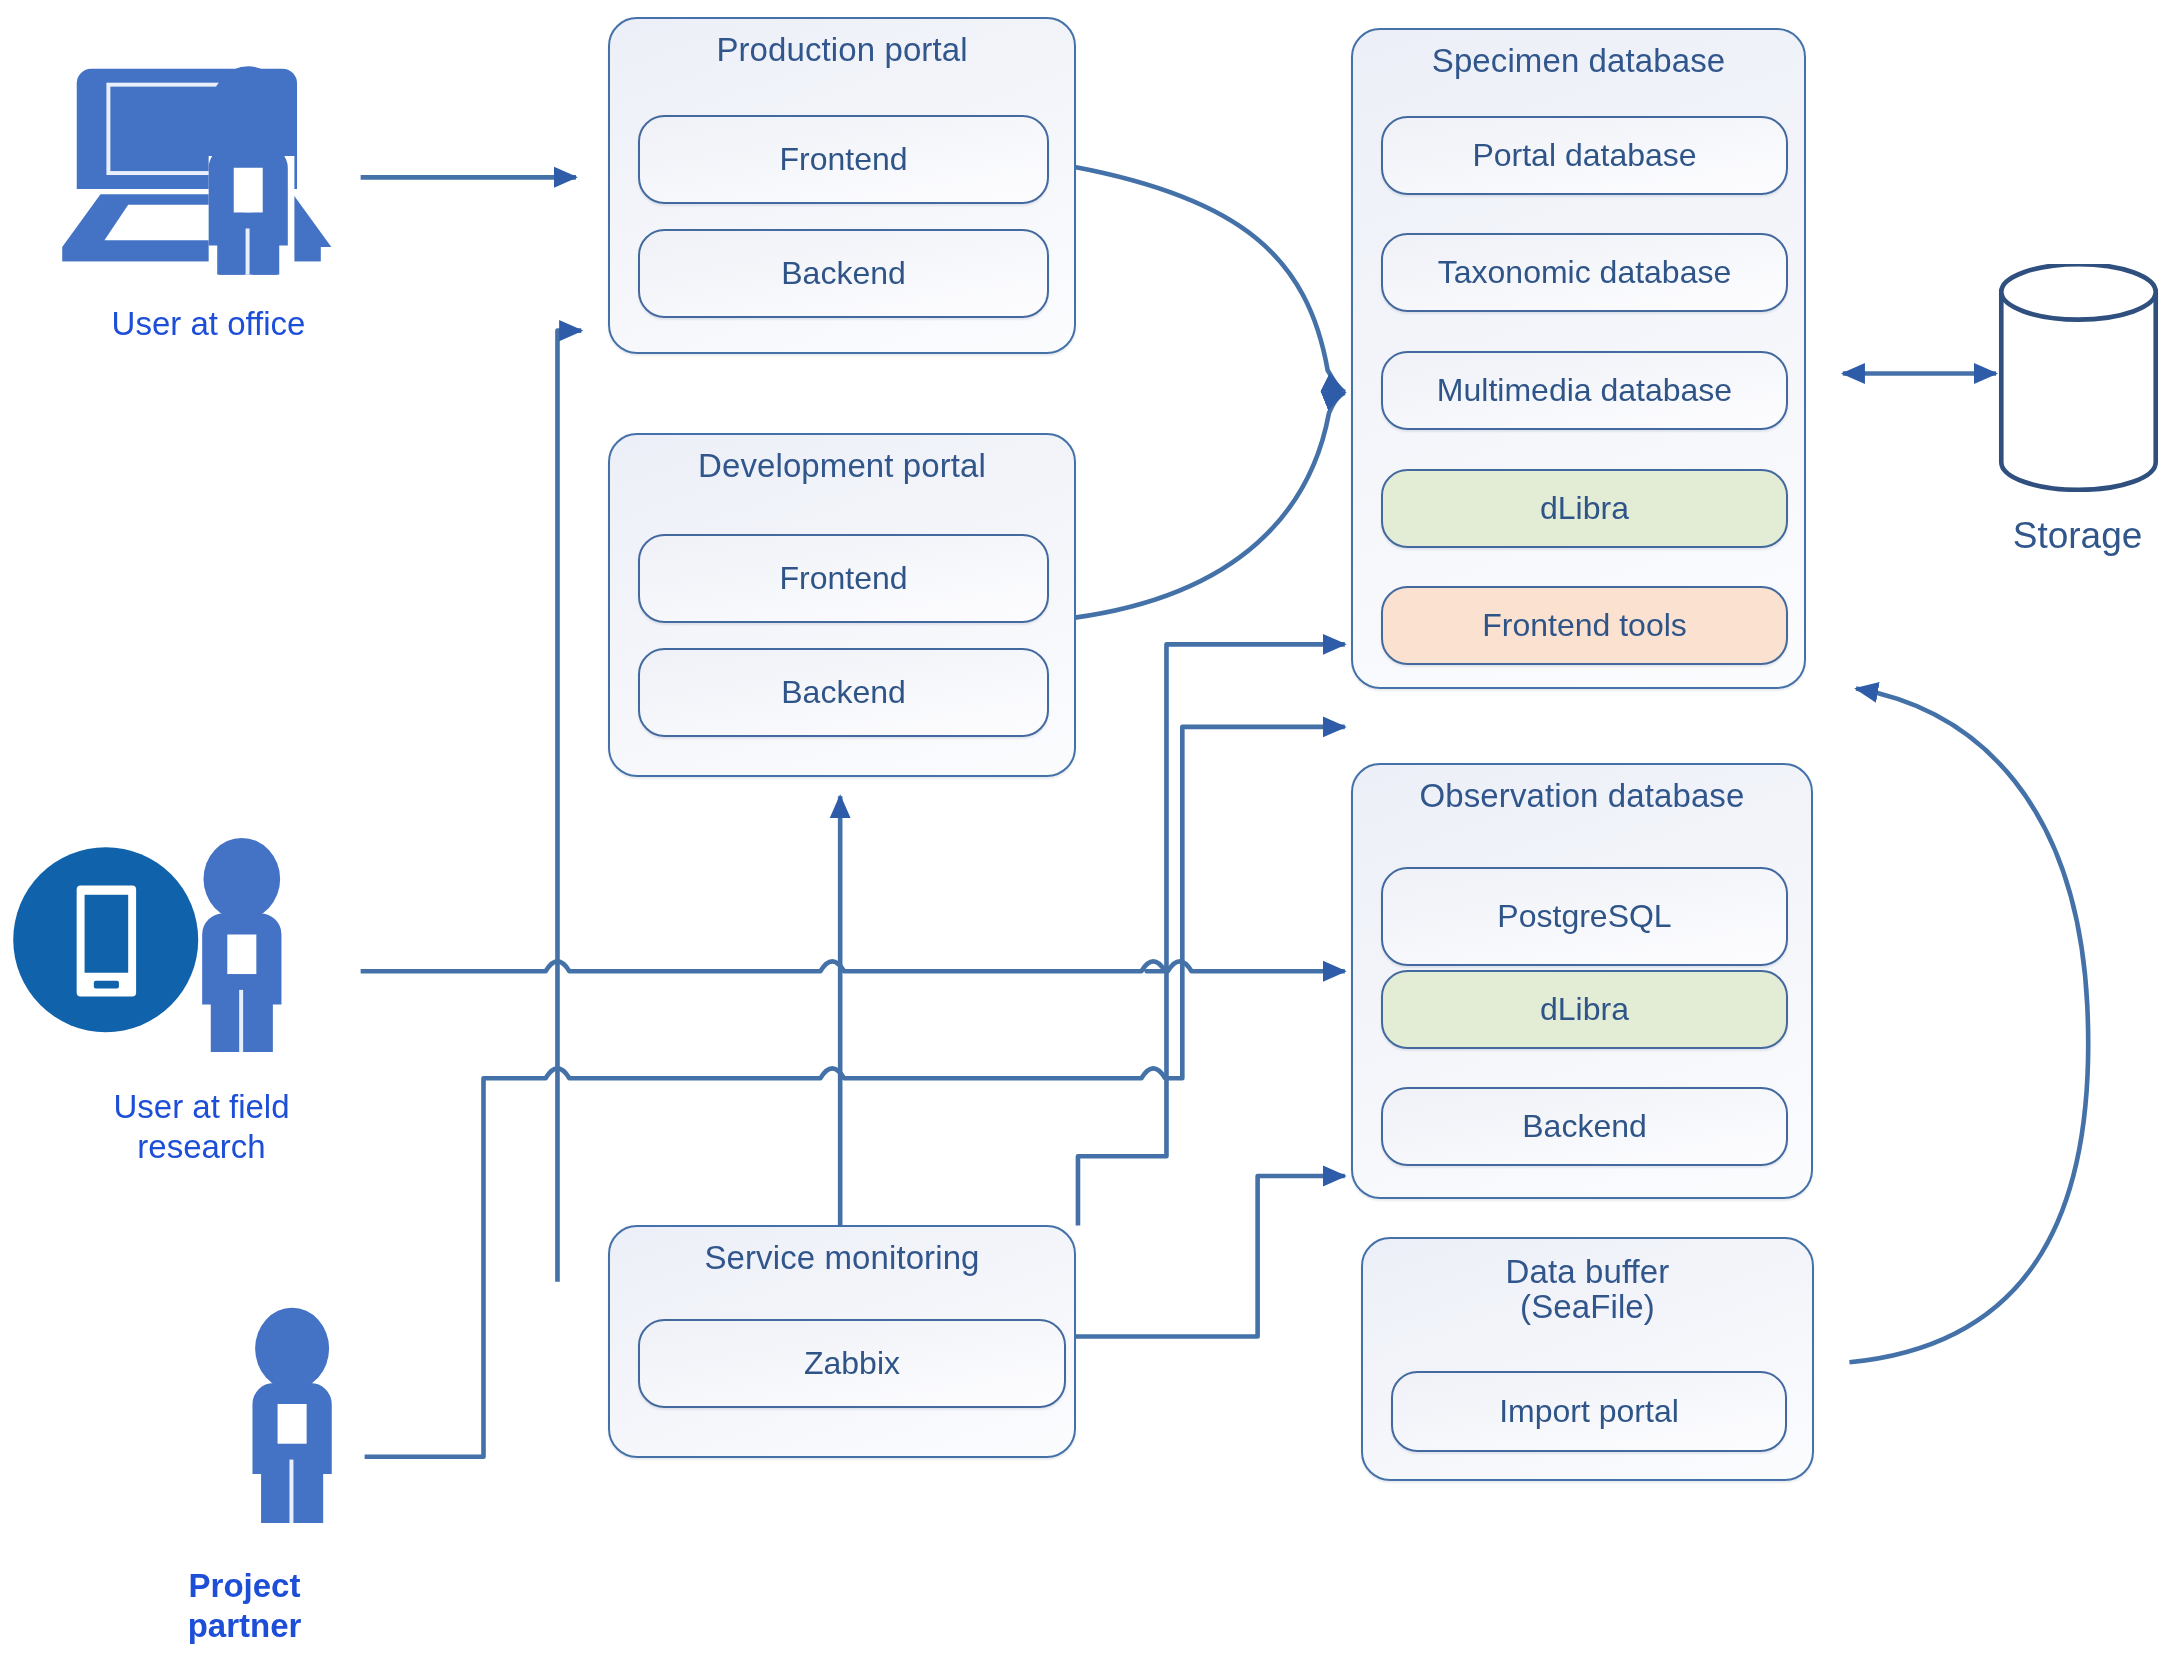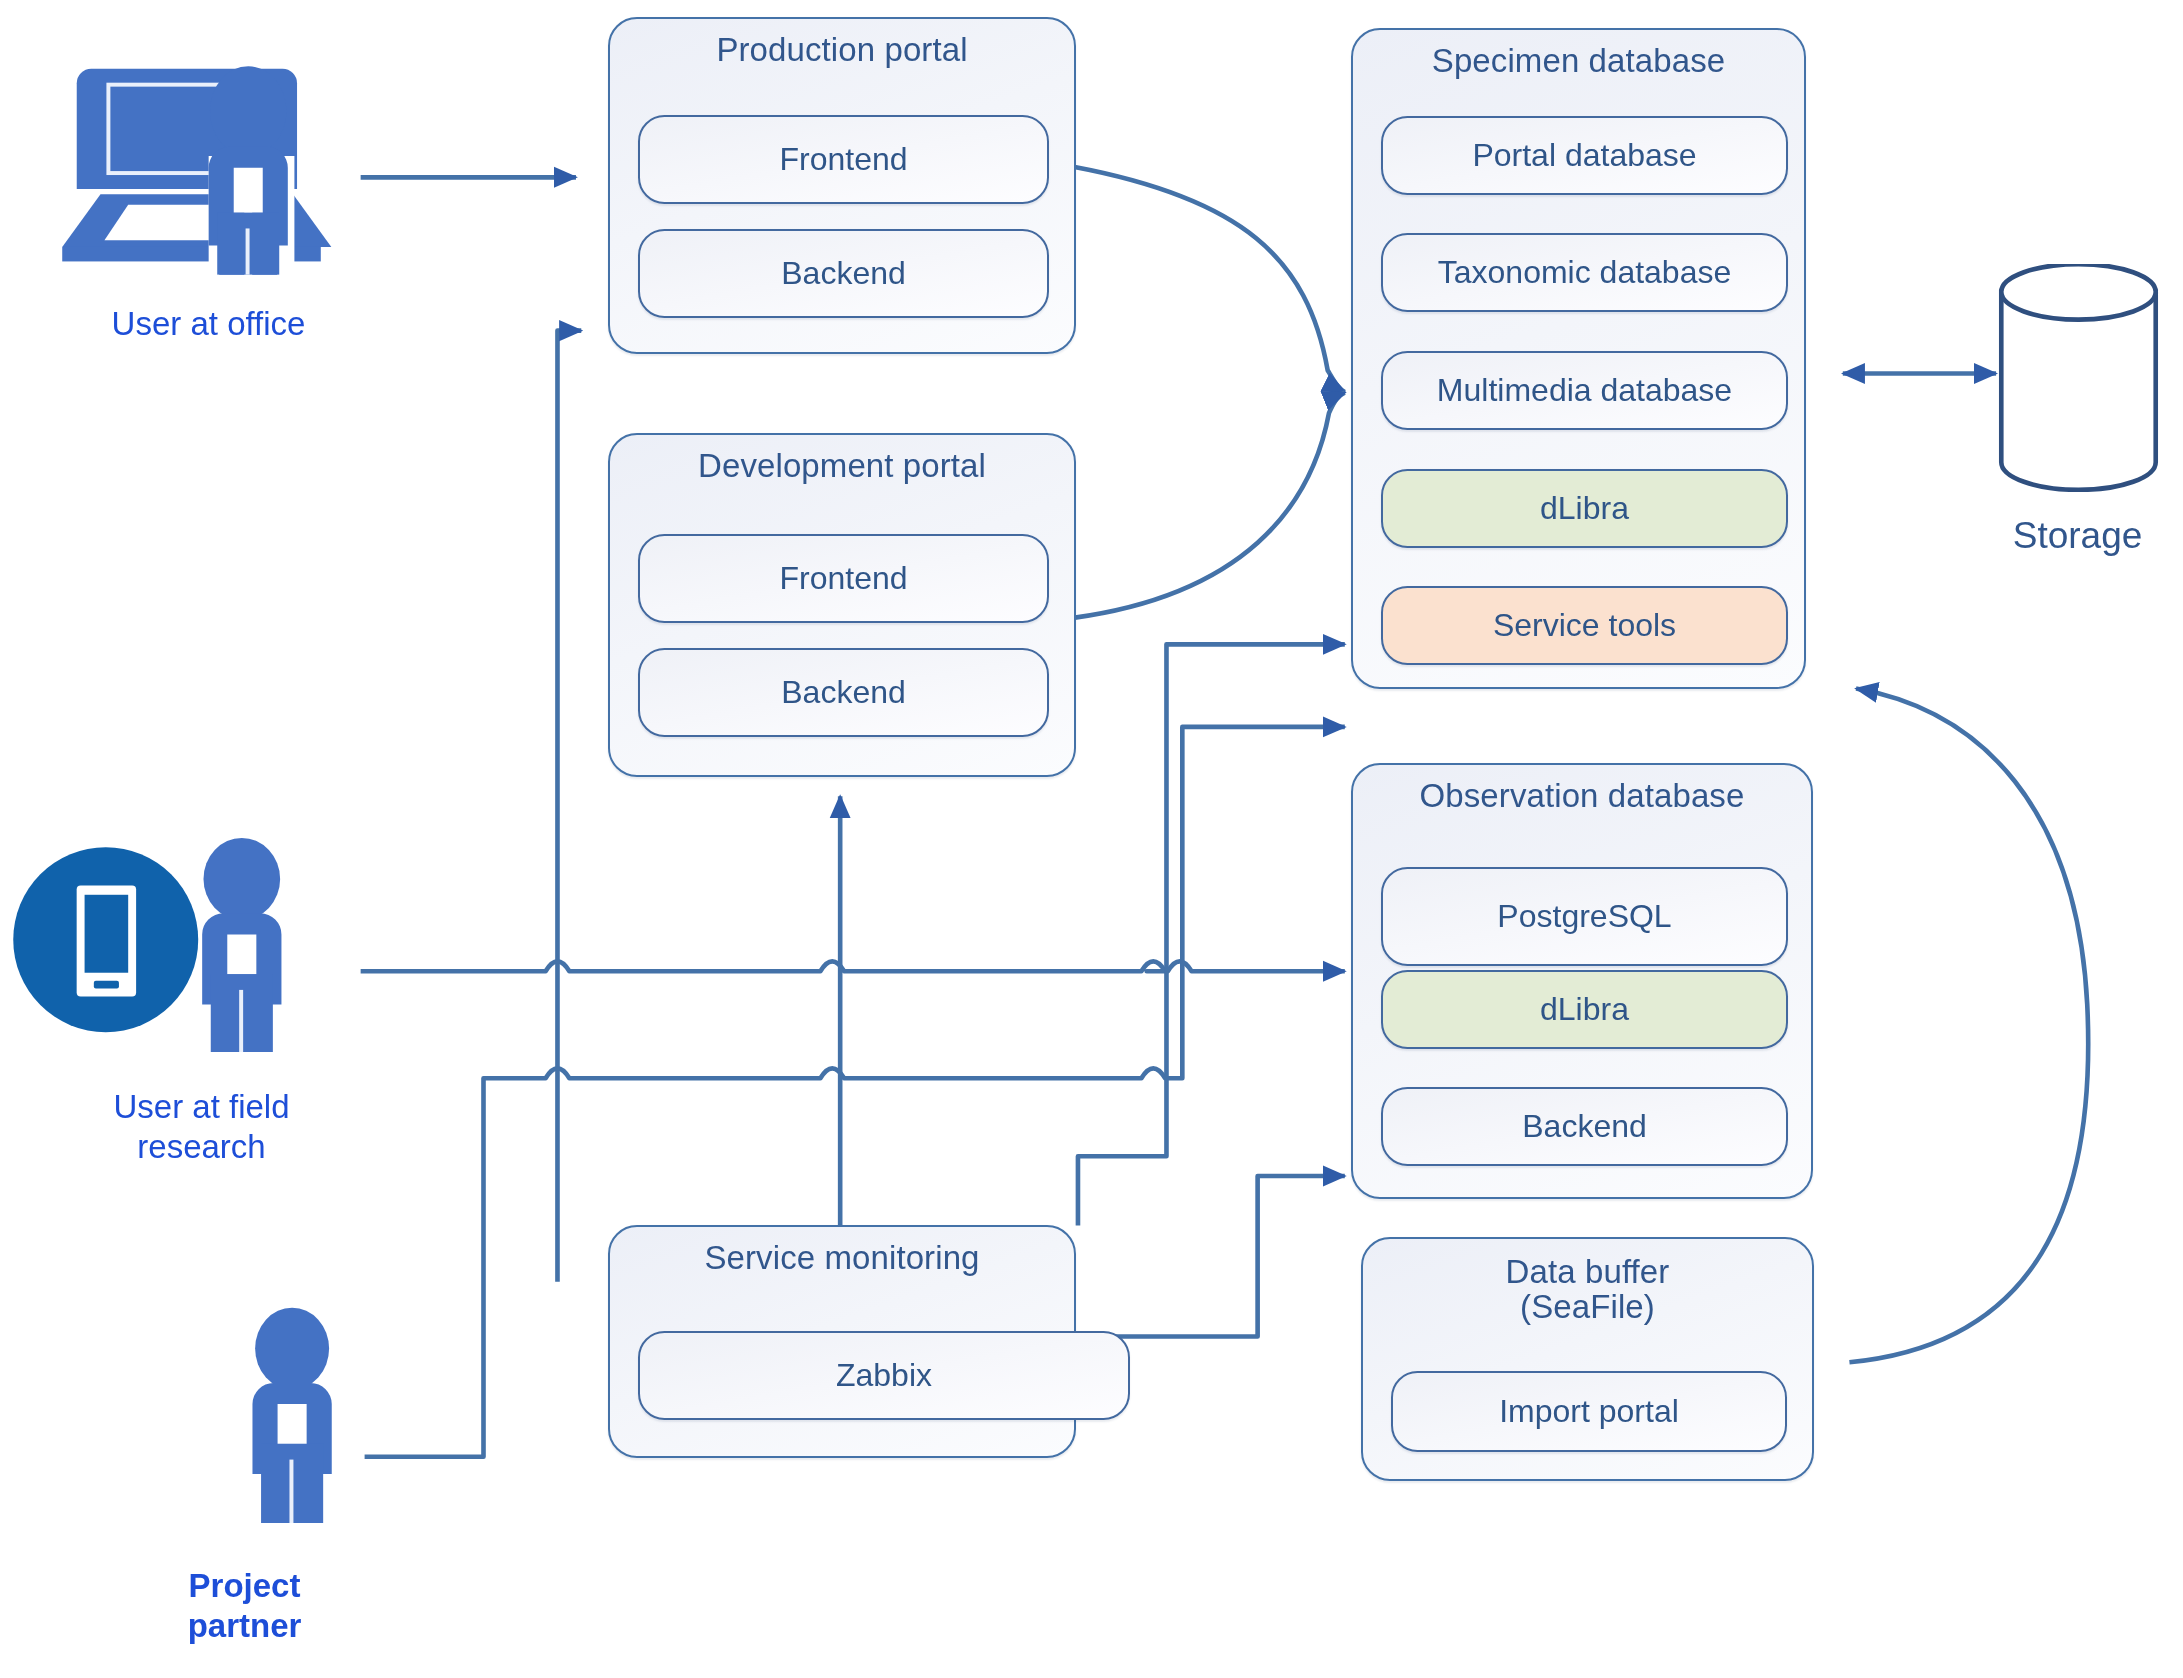--- a/index.html
+++ b/index.html
@@ -157,30 +157,30 @@
   </div>
 
   <div class="group" style="left:608px;top:433px;width:468px;height:344px;">
     <div class="group-title" style="top:13.2px;">Development portal</div>
     <div class="pill" style="left:28px;top:99px;width:411px;height:89px;">Frontend</div>
     <div class="pill" style="left:28px;top:213px;width:411px;height:89px;">Backend</div>
   </div>
 
   <div class="group" style="left:608px;top:1225px;width:468px;height:233px;">
     <div class="group-title" style="top:13.2px;">Service monitoring</div>
-    <div class="pill" style="left:28px;top:104px;width:492px;height:89px;">Zabbix</div>
+    <div class="pill" style="left:28px;top:92px;width:428px;height:89px;">Zabbix</div>
   </div>
 
   <div class="group" style="left:1351px;top:28px;width:455px;height:661px;">
     <div class="group-title" style="top:13.2px;">Specimen database</div>
     <div class="pill" style="left:28px;top:86px;width:407px;height:79px;">Portal database</div>
     <div class="pill" style="left:28px;top:203px;width:407px;height:79px;">Taxonomic database</div>
     <div class="pill" style="left:28px;top:321px;width:407px;height:79px;">Multimedia database</div>
     <div class="pill green" style="left:28px;top:439px;width:407px;height:79px;">dLibra</div>
-    <div class="pill orange" style="left:28px;top:556px;width:407px;height:79px;">Service tools</div>
+    <div class="pill orange" style="left:28px;top:556px;width:407px;height:79px;">Frontend tools</div>
   </div>
 
   <div class="group" style="left:1351px;top:763px;width:462px;height:436px;">
     <div class="group-title" style="top:13.2px;">Observation database</div>
     <div class="pill" style="left:28px;top:102px;width:407px;height:99px;">PostgreSQL</div>
     <div class="pill green" style="left:28px;top:205px;width:407px;height:79px;">dLibra</div>
     <div class="pill" style="left:28px;top:322px;width:407px;height:79px;">Backend</div>
   </div>
 
   <div class="group" style="left:1361px;top:1237px;width:453px;height:244px;">

